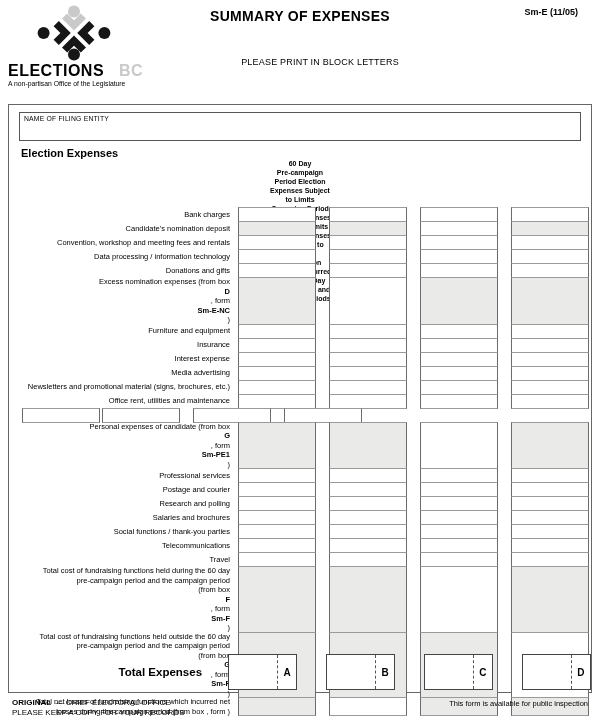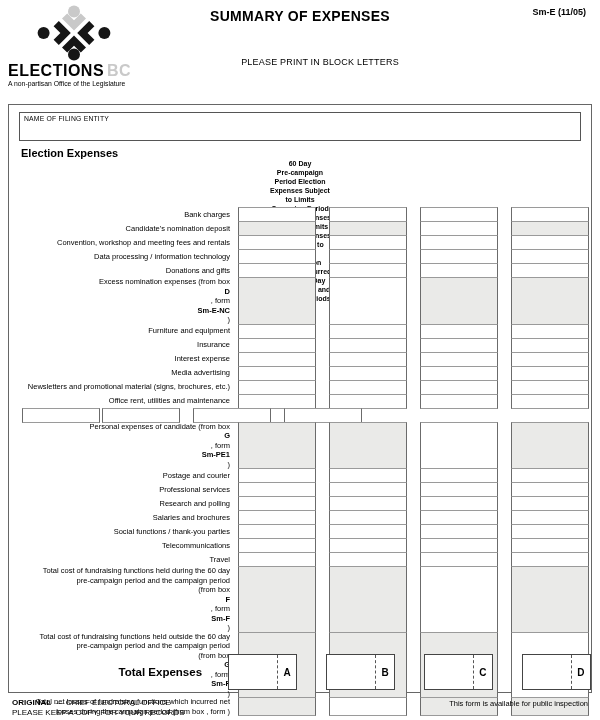--- a/index.html
+++ b/index.html
@@ -12,24 +12,24 @@
     --shaded:#eaeae8;
     --grid-h:#9a9a9a;
     --grid-v:#6b6b6b;
     --box-border:#555;
     --logo-gray:#c9c9c9;
   }
   
   .logo-block{position:absolute;left:8px;top:5px;width:130px;}
   .logo-mark{display:block;margin-left:18px;}
   .logo-word{font-size:16px;font-weight:bold;letter-spacing:.5px;line-height:16px;margin-top:2px;white-space:nowrap;}
-  .logo-word .bc{color:var(--logo-gray);margin-left:3px;}
+  .logo-word .bc{color:var(--logo-gray);margin-left:15px;}
   .logo-tagline{font-size:6.8px;line-height:8px;margin-top:1px;white-space:nowrap;}
   .page-title{position:absolute;left:0;right:0;top:8px;text-align:center;font-size:14px;font-weight:bold;letter-spacing:.3px;}
-  .form-code{position:absolute;right:14px;top:7px;font-size:9px;font-weight:bold;}
+  .form-code{position:absolute;right:22px;top:7px;font-size:9px;font-weight:bold;}
   .instruction{position:absolute;left:0;right:0;top:57px;text-align:center;font-size:9px;font-weight:normal;letter-spacing:.2px;margin-left:40px;}
   
   .outerbox{position:absolute;left:8px;top:104px;width:584px;height:589px;border:1px solid #666;box-sizing:border-box;}
   .namebox{position:absolute;left:10px;top:7px;right:10px;height:29px;border:1px solid var(--box-border);box-sizing:border-box;}
   .namebox-label{font-size:6.8px;padding:2px 0 0 4px;letter-spacing:.2px;}
   
   .headrow{position:absolute;left:0;right:0;top:42px;height:60px;display:flex;flex-direction:column;}
   .sec{width:221px;box-sizing:border-box;display:flex;align-items:center;padding-left:12px;font-size:11px;font-weight:bold;}
   .colhead{width:92px;align-self:center;text-align:center;font-size:7px;line-height:9px;font-weight:bold;white-space:pre-line;}
   
@@ -200,28 +200,28 @@
         <div class="tcell"></div>
       </div>
       <div class="trow">
         <div class="tlabel">Personal expenses of candidate (from box <b>G</b>, form <b>Sm-PE1</b>)</div>
         <div class="tcell shaded"></div>
         <div class="tcell shaded"></div>
         <div class="tcell"></div>
         <div class="tcell shaded"></div>
       </div>
       <div class="trow">
+        <div class="tlabel">Professional services</div>
+        <div class="tcell"></div>
+        <div class="tcell"></div>
+        <div class="tcell"></div>
+        <div class="tcell"></div>
+      </div>
+      <div class="trow">
         <div class="tlabel">Postage and courier</div>
-        <div class="tcell"></div>
-        <div class="tcell"></div>
-        <div class="tcell"></div>
-        <div class="tcell"></div>
-      </div>
-      <div class="trow">
-        <div class="tlabel">Professional services</div>
         <div class="tcell"></div>
         <div class="tcell"></div>
         <div class="tcell"></div>
         <div class="tcell"></div>
       </div>
       <div class="trow">
         <div class="tlabel">Research and polling</div>
         <div class="tcell"></div>
         <div class="tcell"></div>
         <div class="tcell"></div>

